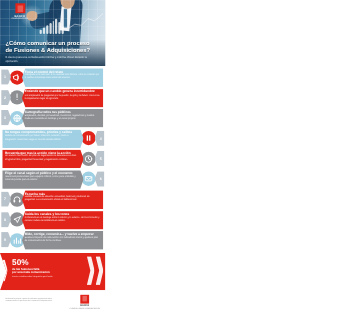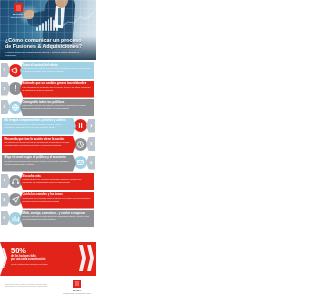--- a/index.html
+++ b/index.html
@@ -161,21 +161,21 @@
     margin-left:-1px; margin-right:-1px;
     box-shadow:0 0 0 1px rgba(255,255,255,.55);
   }
   .ic-red  { background:#e2231a; }
   .ic-blue { background:#9fd0e3; }
   .ic-gray { background:#8d8f93; }
   .icon-circle svg { display:block; }
 
   
   .cta {
-    position:relative; width:96px; height:34px; margin-top:15px;
+    position:relative; width:96px; height:34px; margin-top:3px;
     background:#e2231a;
     clip-path: polygon(0 0, 100% 0, 100% 100%, 0 100%, 6px 50%);
     overflow:hidden;
   }
   .cta-chevs { position:absolute; right:2px; top:3px; display:flex; gap:1px; }
   .cta-chevs i {
     display:block; width:7px; height:26px; background:rgba(255,255,255,.92);
     clip-path: polygon(0 0, 55% 0, 100% 50%, 55% 100%, 0 100%, 45% 50%);
   }
   .cta-left-chev {

